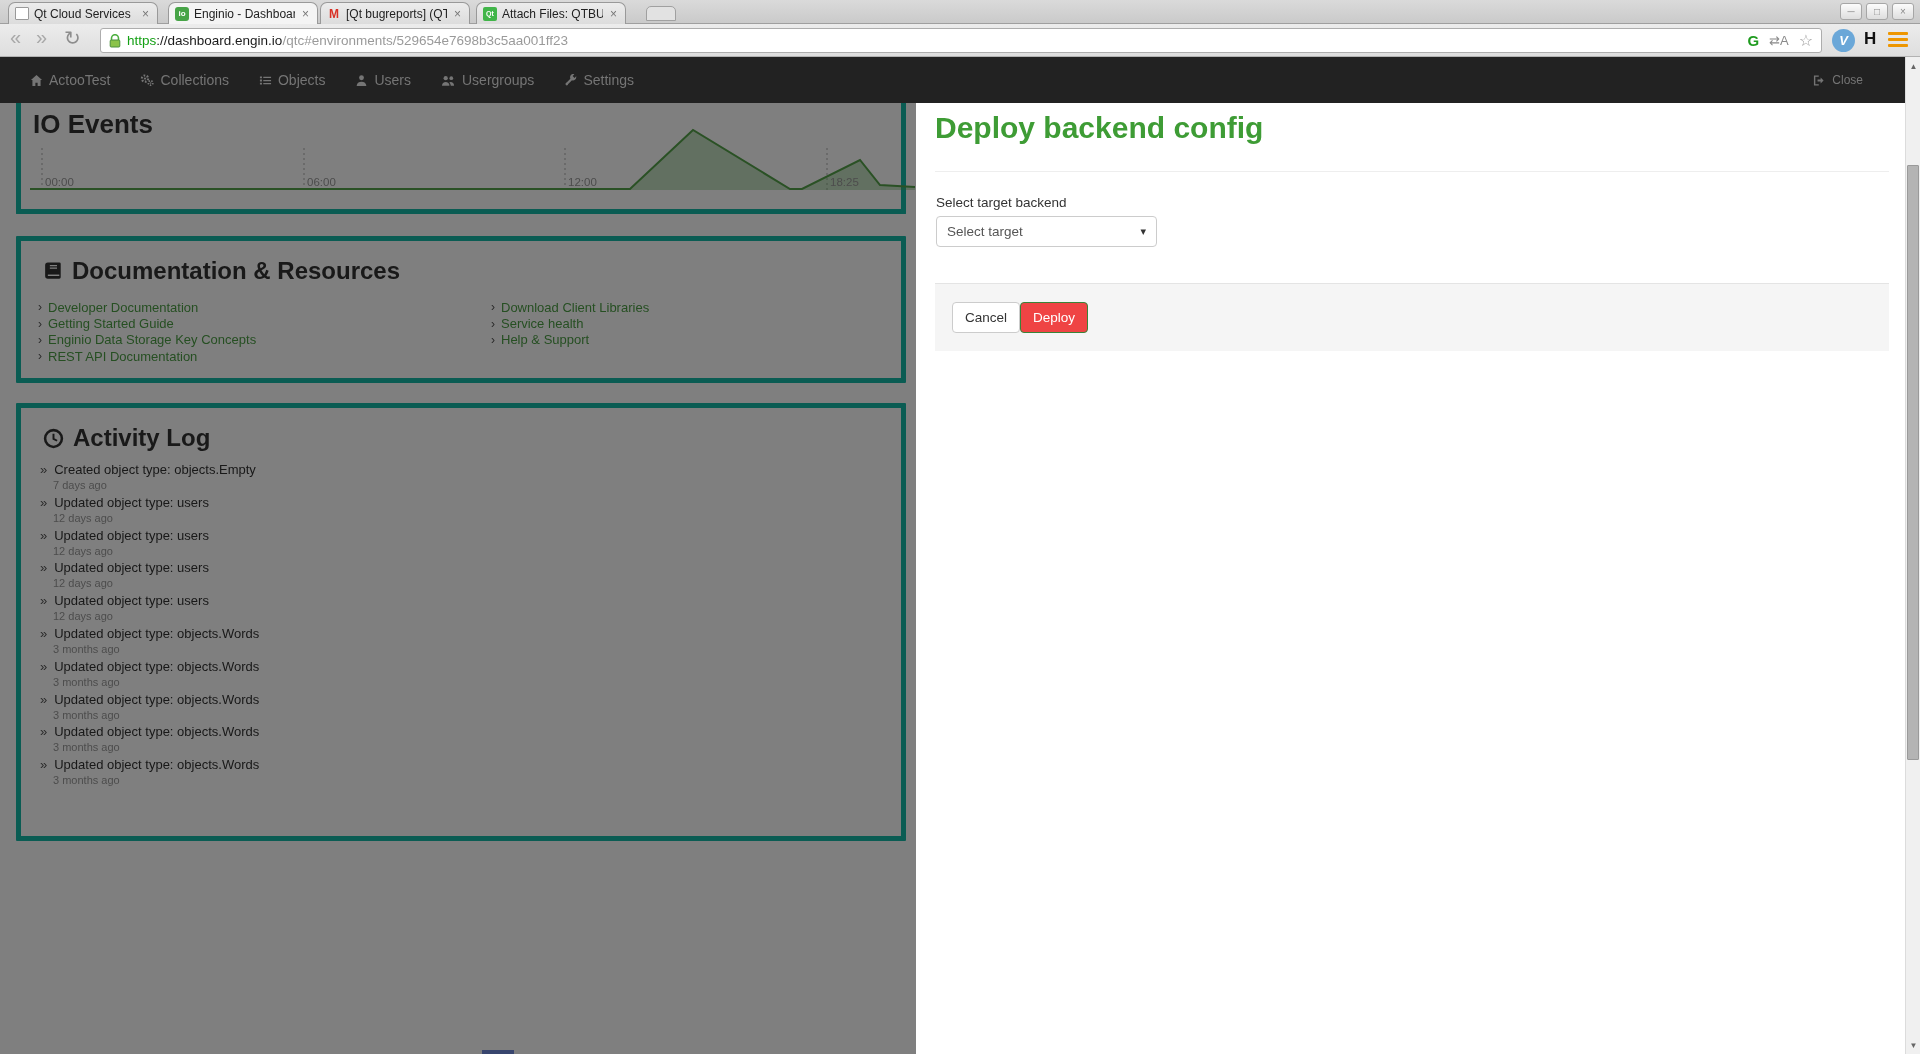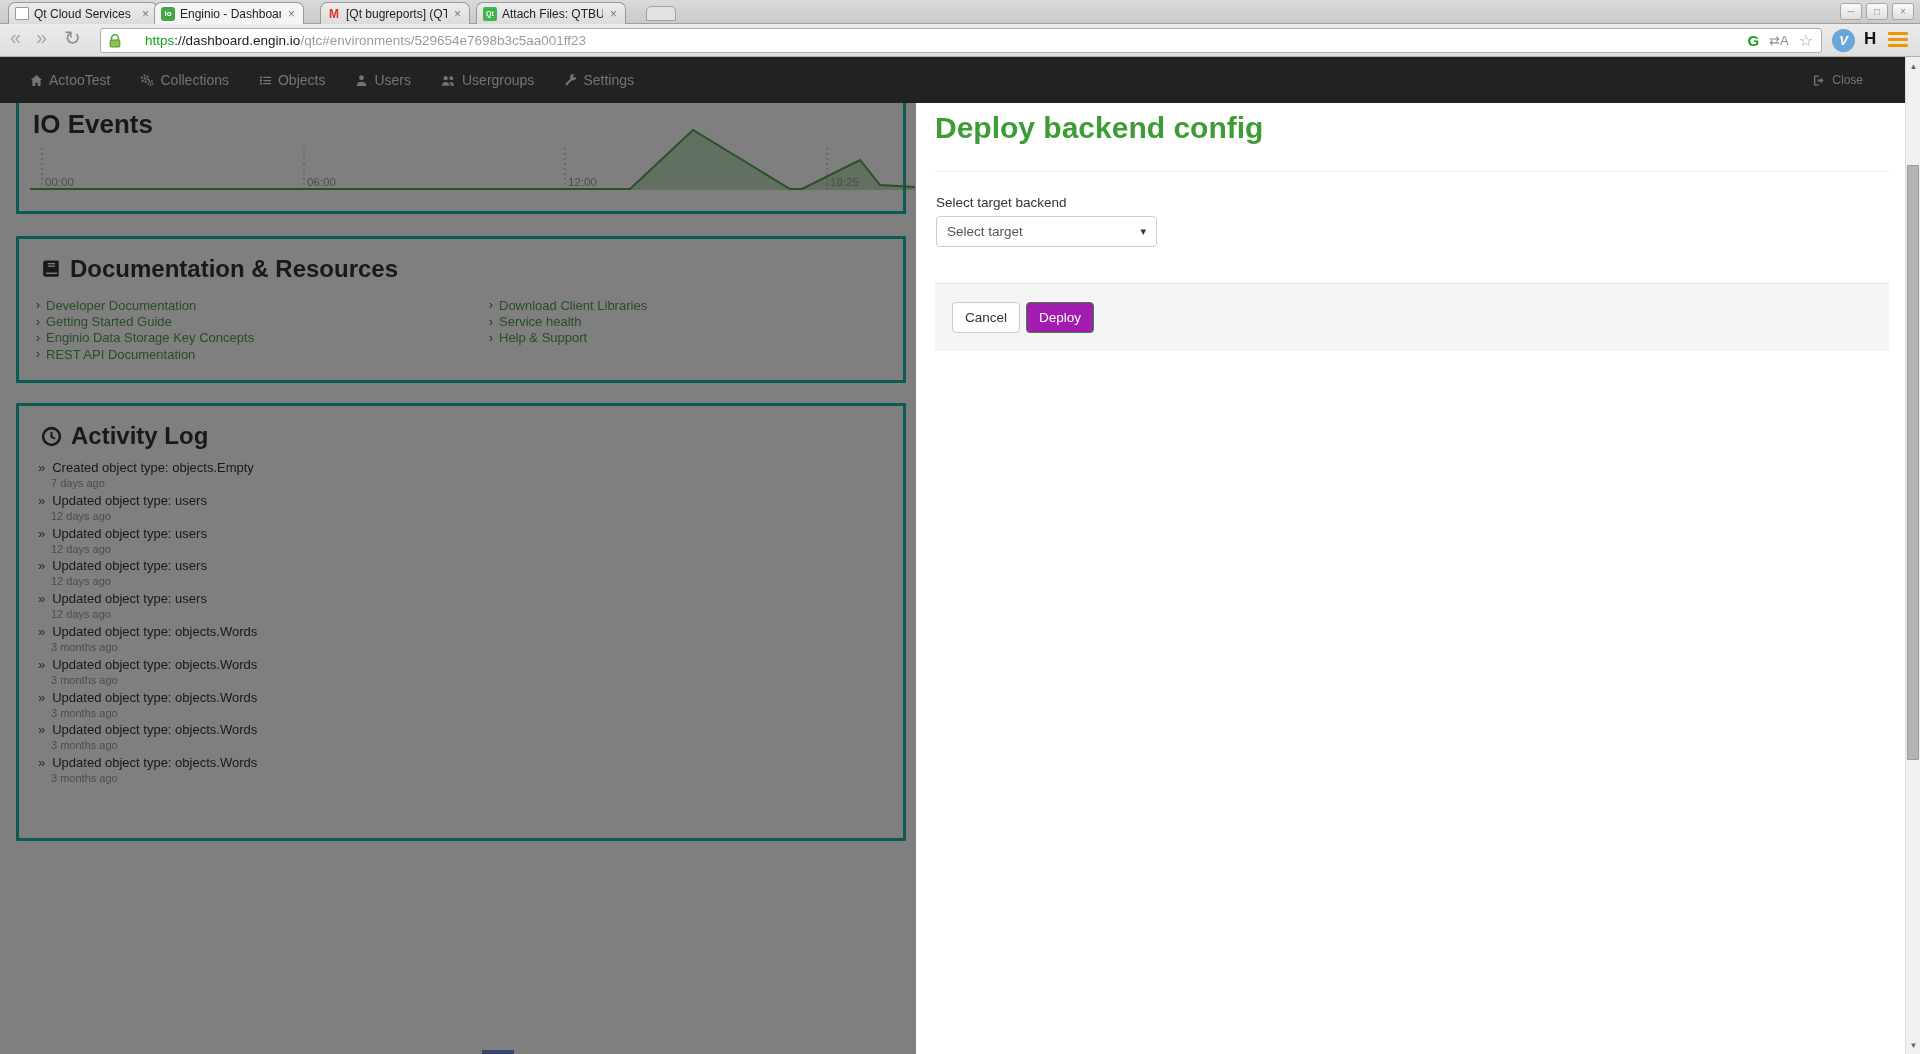--- a/index.html
+++ b/index.html
@@ -28,21 +28,21 @@
   .winctrl { position:absolute; right:6px; top:3px; display:flex; gap:4px; }
   .winbtn { width:22px; height:17px; background:linear-gradient(#fcfcfc,#dedede); border:1px solid #a6a6a6;
             border-radius:3px; color:#8a8a8a; font-size:10px; line-height:15px; text-align:center; }
 
   
   .toolbar { position:absolute; left:0; top:24px; width:1920px; height:33px;
              background:linear-gradient(#ececec,#dedede); border-bottom:1px solid #b2b2b2; }
   .navbtn { position:absolute; top:2px; font-size:20px; color:#a8a8a8; }
   .urlbox { position:absolute; left:100px; top:4px; width:1722px; height:25px; background:#fff;
             border:1px solid #adadad; border-radius:3px; display:flex; align-items:center; padding:0 8px; }
-  .urltext { font-size:13.5px; white-space:nowrap; overflow:hidden; margin-left:24px; flex:1; }
+  .urltext { font-size:13.5px; white-space:nowrap; overflow:hidden; margin-left:6px; flex:1; }
   .url-scheme { color:#15a115; }
   .url-host { color:#1b1b1b; }
   .url-path { color:#9a9a9a; }
   .urlicon { font-size:13px; color:#8a8a8a; margin-left:10px; }
   .g-icon { color:#1e9b1e; font-weight:bold; font-size:15px; }
   .star-icon { font-size:16px; color:#9a9a9a; }
   .ext-v { position:absolute; left:1832px; top:5px; width:23px; height:23px; border-radius:50%;
            background:#6aa7d8; color:#fff; font-weight:bold; font-style:italic; font-size:13px;
            display:flex; align-items:center; justify-content:center; }
   .ext-h { position:absolute; left:1864px; top:5px; font-weight:bold; font-size:17px; color:#111; }
@@ -53,21 +53,21 @@
   .navbar { position:absolute; left:0; top:57px; width:1905px; height:46px; background:#222;
             display:flex; align-items:center; gap:30px; padding-left:30px; }
   .nav-item { display:flex; align-items:center; gap:6px; color:#757575; font-size:14px; }
   .nav-item svg { display:block; }
   .nav-close { position:absolute; right:42px; top:0; height:46px; display:flex; align-items:center; gap:6px;
                color:#757575; font-size:12px; }
 
   
   .content { position:absolute; left:0; top:103px; width:1920px; height:951px; }
   .main { position:absolute; left:0; top:0; width:916px; height:951px; background:#fff; overflow:hidden; z-index:1; }
-  .card { position:absolute; background:#fff; border:3px solid #14b8a6; border-radius:1px; }
+  .card { position:absolute; background:#fff; border:5px solid #14b8a6; border-radius:1px; }
   .card-io { left:16px; top:-4px; width:890px; height:115px; border-top:none; }
   .io-title { position:absolute; left:33px; top:6px; font-size:26px; font-weight:bold; color:#333; }
   .chart-wrap { position:absolute; left:30px; top:25px; width:886px; height:68px; }
   .chart-grid { stroke:#ababab; stroke-dasharray:2 3; fill:none; stroke-width:1; }
   .chart-area { fill:rgba(90,168,79,0.35); stroke:none; }
   .chart-line { fill:none; stroke:#55a24a; stroke-width:2; }
   .tick { position:absolute; top:48px; font-size:11.5px; color:#999; }
   .card-docs { left:16px; top:133px; width:890px; height:147px; }
   .card-activity { left:16px; top:300px; width:890px; height:438px; }
   .card-header { position:absolute; left:22px; top:16px; display:flex; align-items:center; gap:9px;
@@ -91,21 +91,21 @@
   .field-label { position:absolute; left:20px; top:92px; font-size:13.5px; color:#333; }
   .select { position:absolute; left:20px; top:113px; width:221px; height:31px; background:#fff;
             border:1px solid #ccc; border-radius:4px; font-size:13.5px; color:#555;
             display:flex; align-items:center; padding:0 10px; }
   .select .caret { position:absolute; right:10px; color:#333; font-size:11px; }
   .panel-footer { position:absolute; left:19px; top:180px; width:954px; height:68px; background:#f5f5f5;
                   border-top:1px solid #e4e4e4; }
   .btn { position:absolute; top:18px; height:31px; border-radius:4px; font-size:13.5px;
          font-family:"Liberation Sans", sans-serif; padding:0 12px; }
   .btn-cancel { left:17px; background:#fff; border:1px solid #ccc; color:#333; }
-  .btn-deploy { left:91px; background:#a21caf; border:1px solid #398439; color:#fff; }
+  .btn-deploy { left:85px; background:#ef4444; border:1px solid #398439; color:#fff; }
 
   
   .scrollbar { position:absolute; left:1905px; top:57px; width:15px; height:997px; background:#f0f0f0;
                border-left:1px solid #dcdcdc; z-index:5; }
   .sb-arrow { position:absolute; left:0; width:15px; text-align:center; font-size:8px; color:#666; }
   .sb-up { top:5px; } .sb-down { bottom:4px; }
   .sb-thumb { position:absolute; left:1px; top:108px; width:12px; height:595px; background:#b4b4b4;
               border:1px solid #9a9a9a; border-radius:1px; }
   .sliver { position:absolute; left:482px; top:1050px; width:32px; height:4px; background:#38456e; z-index:6; }
 </style>
@@ -113,21 +113,21 @@
 <body>
 
 <div class="browser">
 
   <div class="tabstrip">
     <div class="tab" style="left:8px">
       <span class="fav fav-page"></span>
       <span class="tab-title">Qt Cloud Services</span>
       <span class="tab-close">×</span>
     </div>
-    <div class="tab active" style="left:154px">
+    <div class="tab active" style="left:168px">
       <span class="fav fav-io">io</span>
       <span class="tab-title">Enginio - Dashboard</span>
       <span class="tab-close">×</span>
     </div>
     <div class="tab" style="left:320px">
       <span class="fav fav-gmail">M</span>
       <span class="tab-title">[Qt bugreports] (QTB</span>
       <span class="tab-close">×</span>
     </div>
     <div class="tab" style="left:476px">

